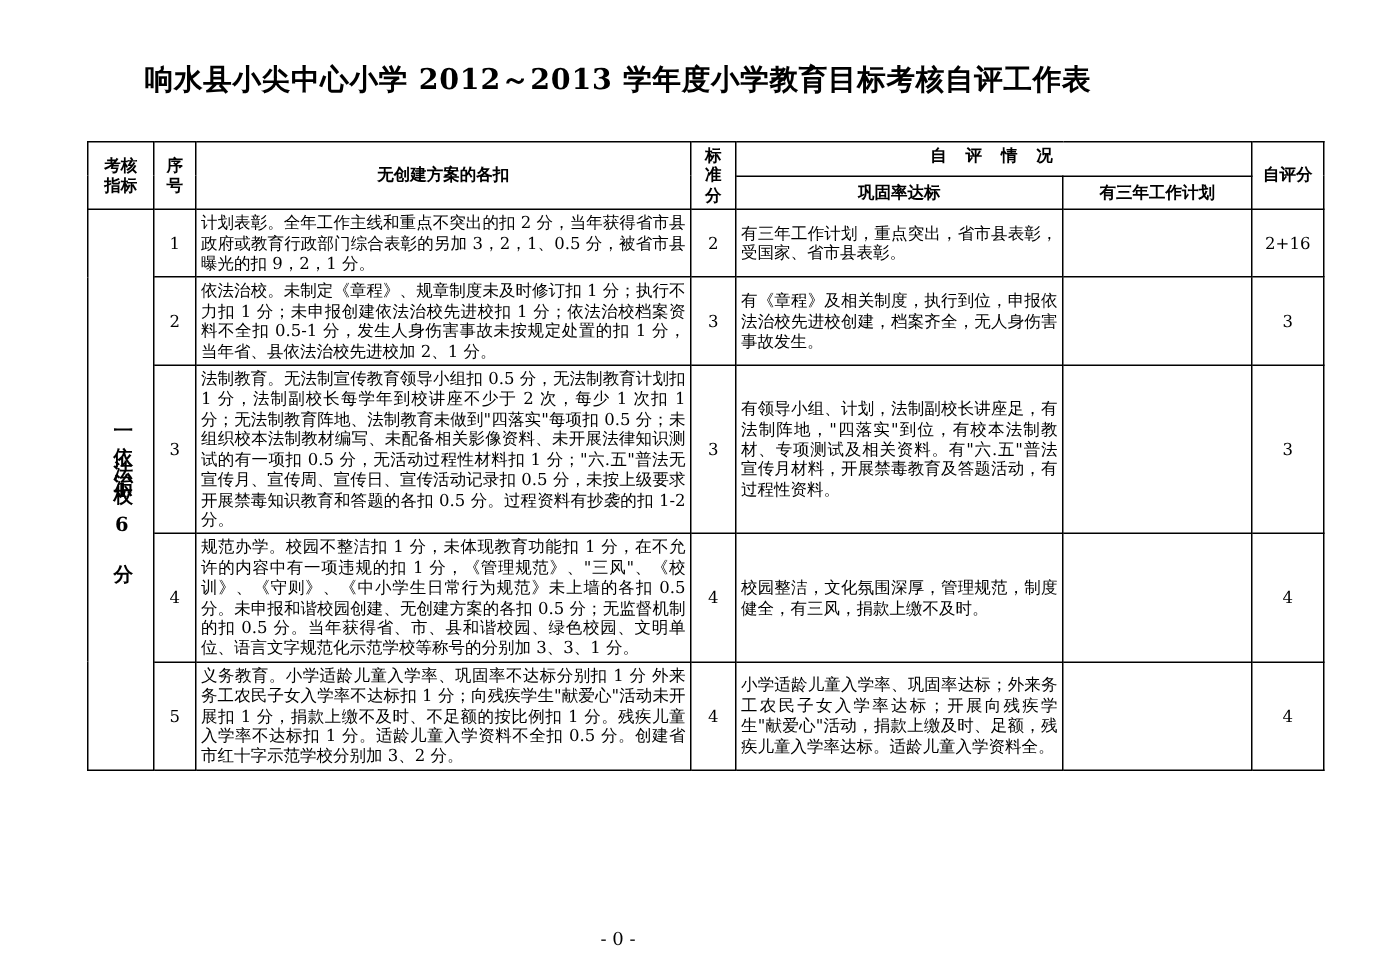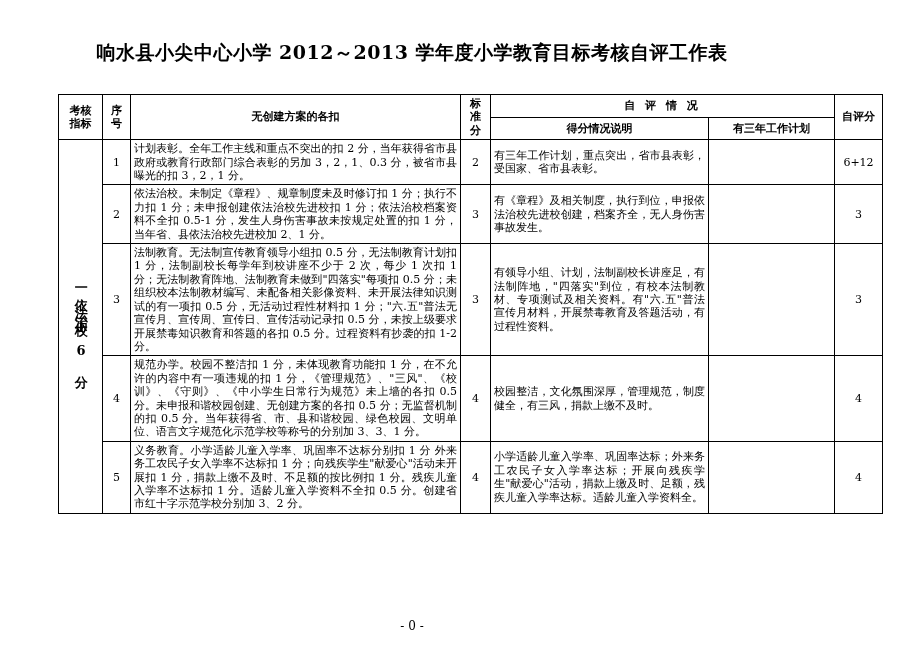--- a/index.html
+++ b/index.html
@@ -45,20 +45,21 @@
     line-height: 1.22;
   }
   .hdr {
     text-align: center;
     font-weight: bold;
     font-size: 12px;
     font-family: "DejaVu Serif", "Liberation Serif", serif;
   }
   .hdr-spaced {
     letter-spacing: 3px;
+    font-family: Liberation Mono, monospace;
   }
   .col-ind { width: 44px; }
   .col-seq { width: 28px; }
   .col-content { width: 330px; }
   .col-score { width: 30px; }
   .col-desc { width: 218px; }
   .col-deduct { width: 126px; }
   .col-self { width: 48px; }
 
   .vert {
@@ -118,36 +119,36 @@
         <td rowspan="2" class="hdr">无创建方案的各扣</td>
         <td rowspan="2" class="hdr">
           <div>标</div>
           <div>准</div>
           <div>分</div>
         </td>
         <td colspan="2" class="hdr hdr-spaced">自 评 情 况</td>
         <td rowspan="2" class="hdr">自评分</td>
       </tr>
       <tr>
-        <td class="hdr">得分情况说明</td>
+        <td class="hdr">巩固率达标</td>
         <td class="hdr">有三年工作计划</td>
       </tr>
     </thead>
     <tbody>
       <tr>
         <td rowspan="5" class="cell-center">
           <div class="vert">一依法治校</div>
           <div class="vert">16分</div>
         </td>
         <td class="cell-center">1</td>
-        <td class="cell-body">计划表彰。全年工作主线和重点不突出的扣 2 分，当年获得省市县政府或教育行政部门综合表彰的另加 3，2，1、0.3 分，被省市县曝光的扣 3，2，1 分。</td>
+        <td class="cell-body">计划表彰。全年工作主线和重点不突出的扣 2 分，当年获得省市县政府或教育行政部门综合表彰的另加 3，2，1、0.5 分，被省市县曝光的扣 9，2，1 分。</td>
         <td class="cell-center">2</td>
         <td class="cell-body">有三年工作计划，重点突出，省市县表彰，受国家、省市县表彰。</td>
         <td class="cell-body"></td>
-        <td class="cell-center">6+12</td>
+        <td class="cell-center">2+16</td>
       </tr>
       <tr>
         <td class="cell-center">2</td>
         <td class="cell-body">依法治校。未制定《章程》、规章制度未及时修订扣 1 分；执行不力扣 1 分；未申报创建依法治校先进校扣 1 分；依法治校档案资料不全扣 0.5-1 分，发生人身伤害事故未按规定处置的扣 1 分，当年省、县依法治校先进校加 2、1 分。</td>
         <td class="cell-center">3</td>
         <td class="cell-body">有《章程》及相关制度，执行到位，申报依法治校先进校创建，档案齐全，无人身伤害事故发生。</td>
         <td class="cell-body"></td>
         <td class="cell-center">3</td>
       </tr>
       <tr>

